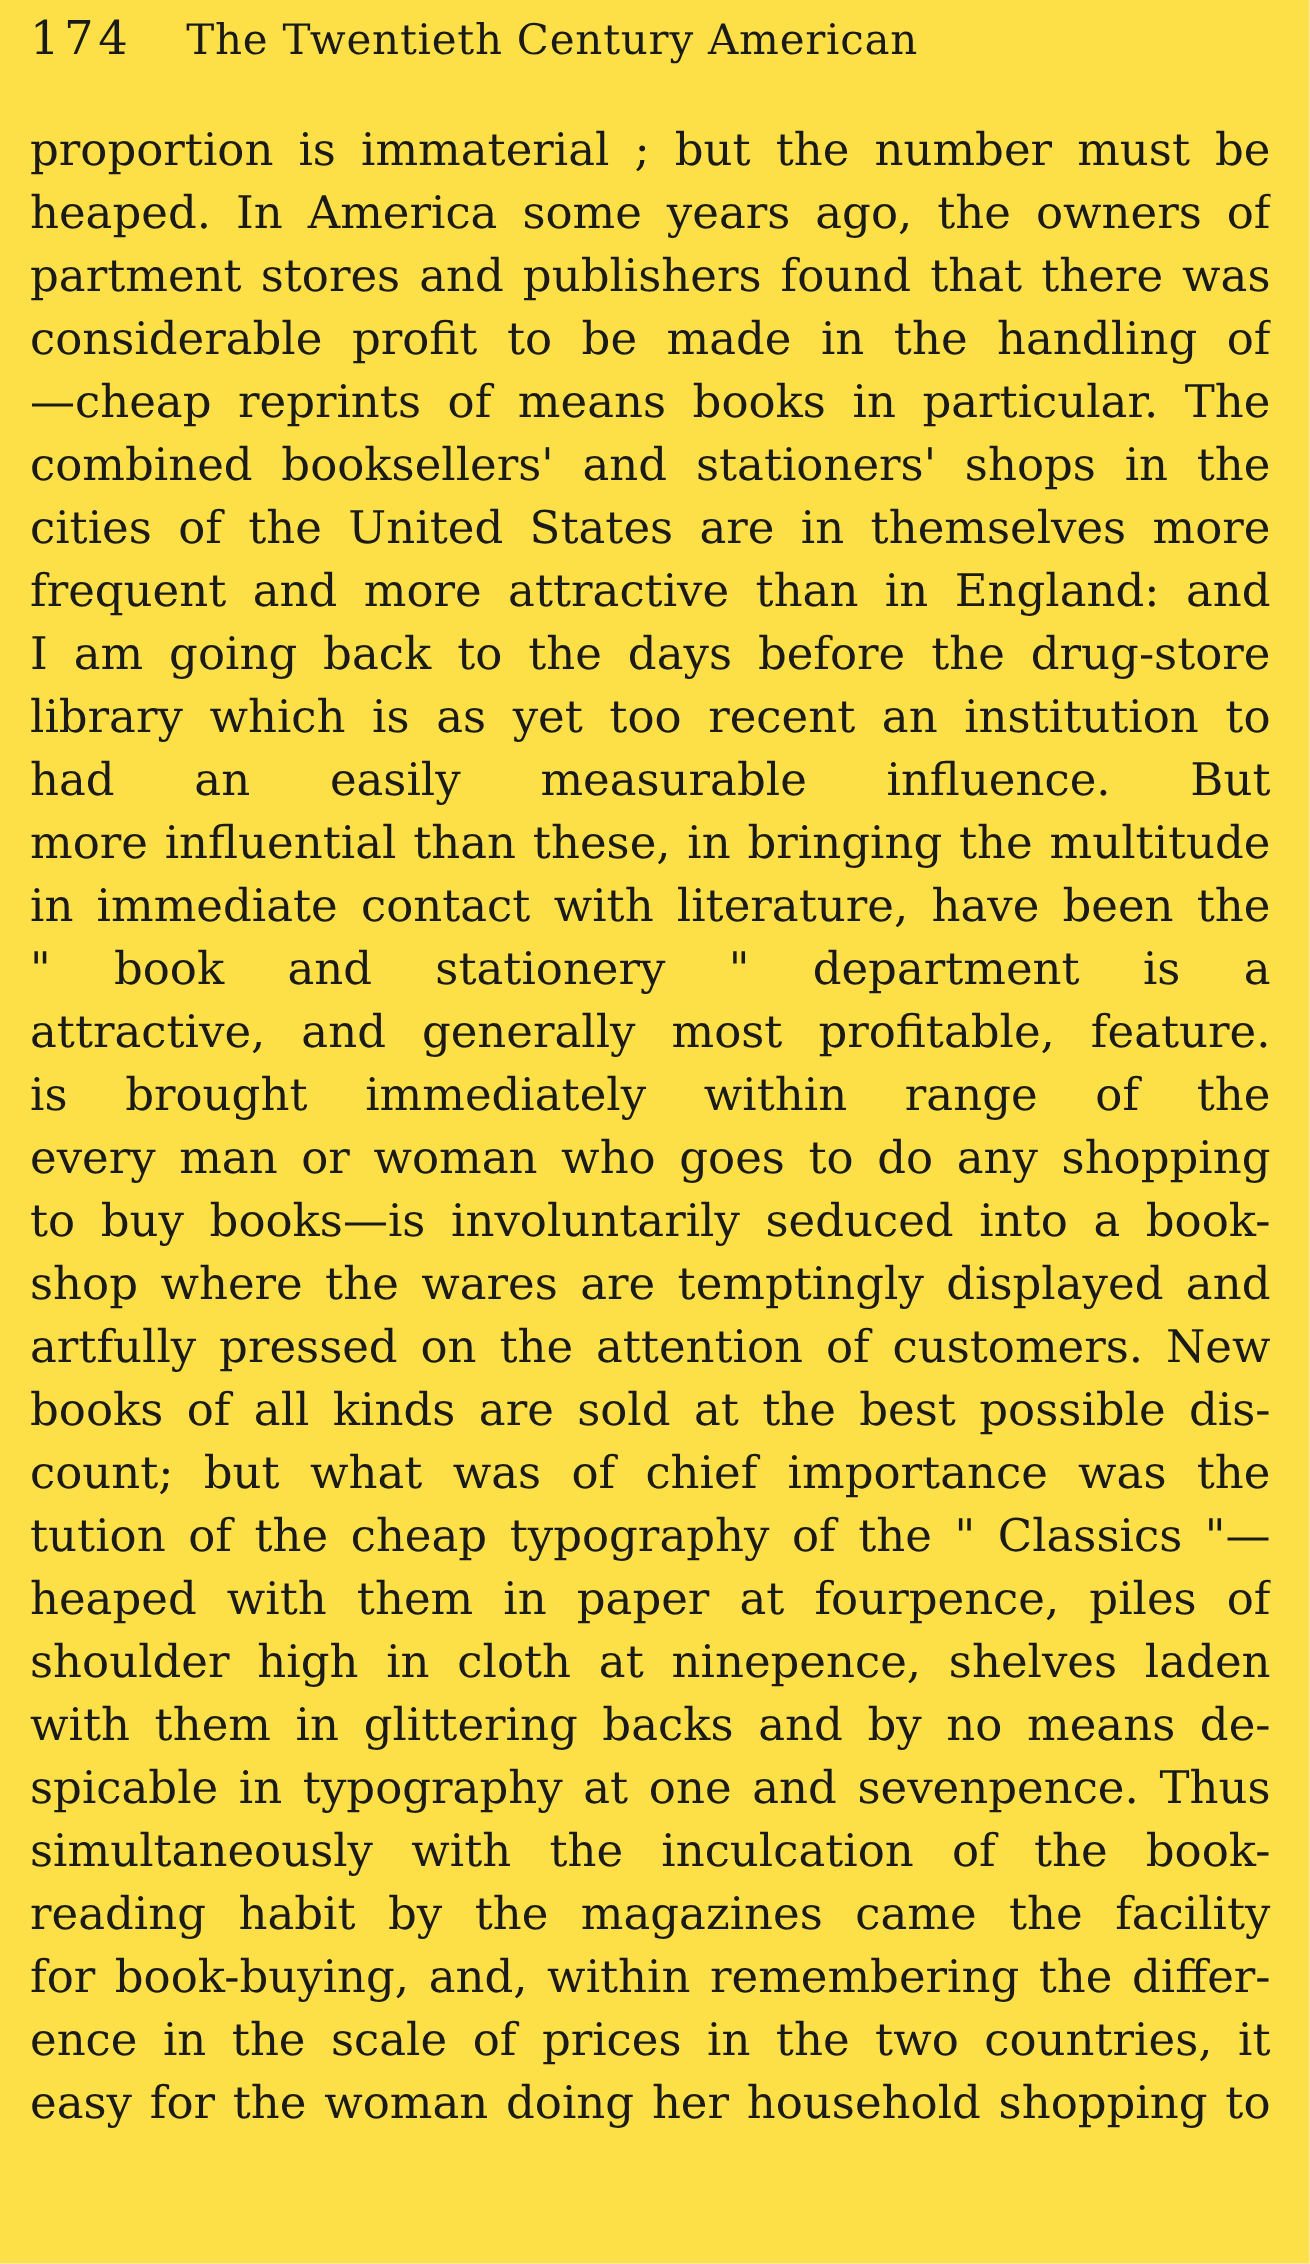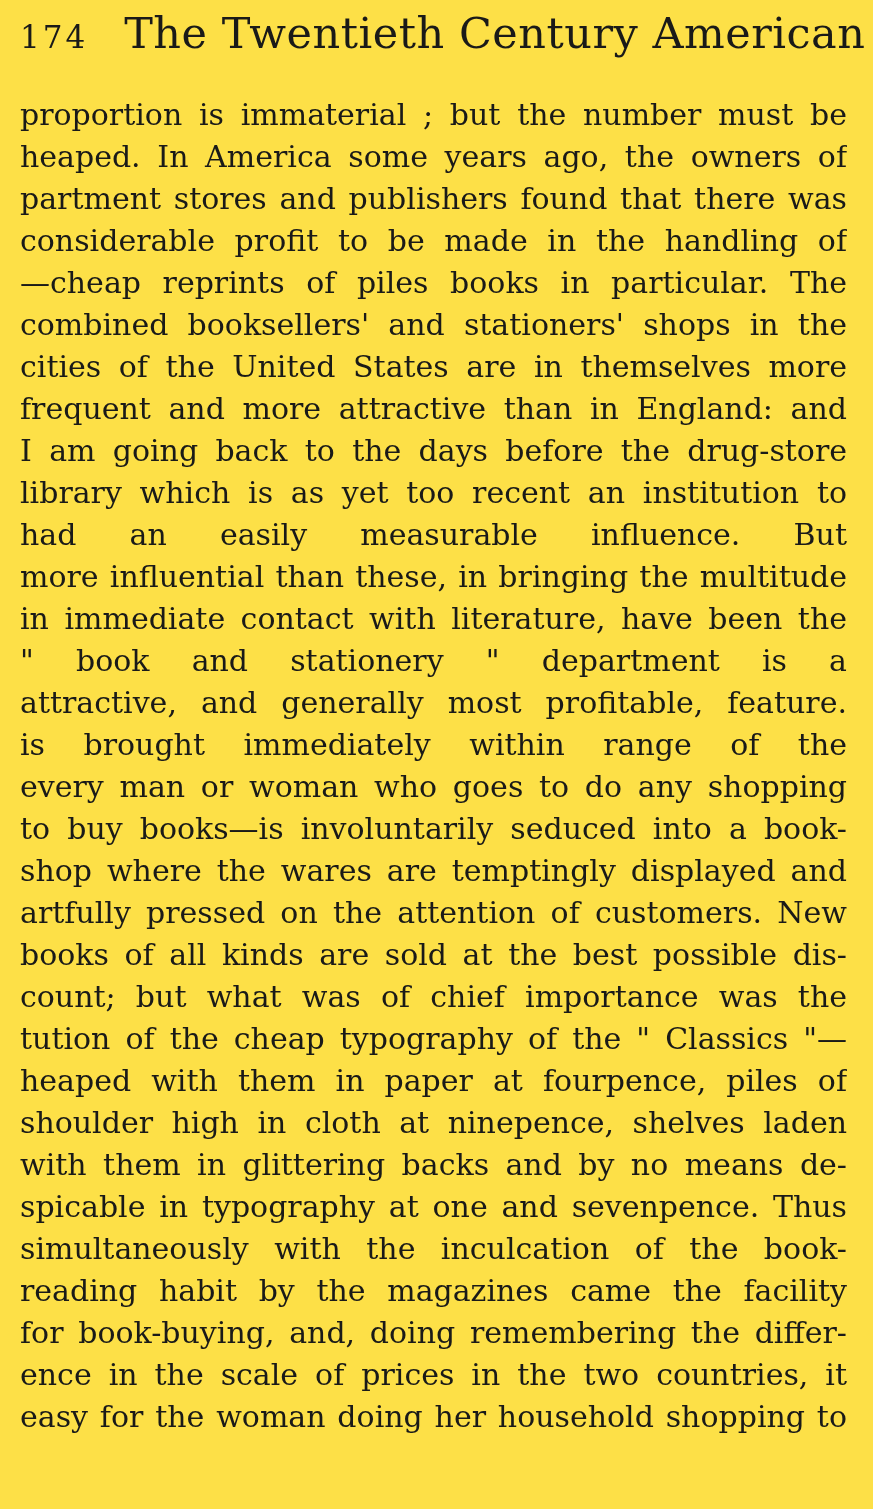--- a/index.html
+++ b/index.html
@@ -25,21 +25,21 @@
     gap: 36px;
     margin-bottom: 36px;
     white-space: nowrap;
   }
   .pagenum {
     font-size: 31px;
     letter-spacing: 3px;
     font-variant-numeric: oldstyle-nums;
   }
   .title {
-    font-size: 43px;
+    font-size: 28px;
     letter-spacing: 0.5px;
   }
   .body-text {
     width: 100%;
   }
   .line {
     font-size: 30px;
     line-height: 42px;
     height: 42px;
     text-align: justify;
@@ -56,21 +56,21 @@
 <div class="page">
   <div class="header">
     <span class="pagenum">174</span>
     <span class="title">The Twentieth Century American</span>
   </div>
   <div class="body-text">
       <div class="line">proportion is immaterial ; but the number must be very</div>
       <div class="line">heaped.  In America some years ago, the owners of de-</div>
       <div class="line">partment stores and publishers found that there was</div>
       <div class="line">considerable profit to be made in the handling of books</div>
-      <div class="line">—cheap reprints of piles books in particular.  The</div>
+      <div class="line">—cheap reprints of means books in particular.  The</div>
       <div class="line">combined booksellers' and stationers' shops in the</div>
       <div class="line">cities of the United States are in themselves more</div>
       <div class="line">frequent and more attractive than in England: and</div>
       <div class="line">I am going back to the days before the drug-store</div>
       <div class="line">library which is as yet too recent an institution to have</div>
       <div class="line">had an easily measurable influence.  But incomparably</div>
       <div class="line">more influential than these, in bringing the multitude</div>
       <div class="line">in immediate contact with literature, have been the</div>
       <div class="line">" book and stationery "  department is a conspicuously</div>
       <div class="line">attractive, and generally most profitable, feature.  Here</div>
@@ -81,17 +81,17 @@
       <div class="line">artfully pressed on the attention of customers.  New</div>
       <div class="line">books of all kinds are sold at the best possible dis-</div>
       <div class="line">count; but what was of chief importance was the insti-</div>
       <div class="line">tution of the cheap typography of the " Classics "—tables</div>
       <div class="line">heaped with them in paper at fourpence, piles of them</div>
       <div class="line">shoulder high in cloth at ninepence, shelves laden</div>
       <div class="line">with them in glittering backs and by no means de-</div>
       <div class="line">spicable in typography at one and sevenpence.  Thus</div>
       <div class="line">simultaneously with the inculcation of the book-</div>
       <div class="line">reading habit by the magazines came the facility</div>
-      <div class="line">for book-buying, and, doing remembering the differ-</div>
+      <div class="line">for book-buying, and, within remembering the differ-</div>
       <div class="line">ence in the scale of prices in the two countries, it was</div>
       <div class="line">easy for the woman doing her household shopping to</div>
     </div>
 </div>
 
 </body></html>

